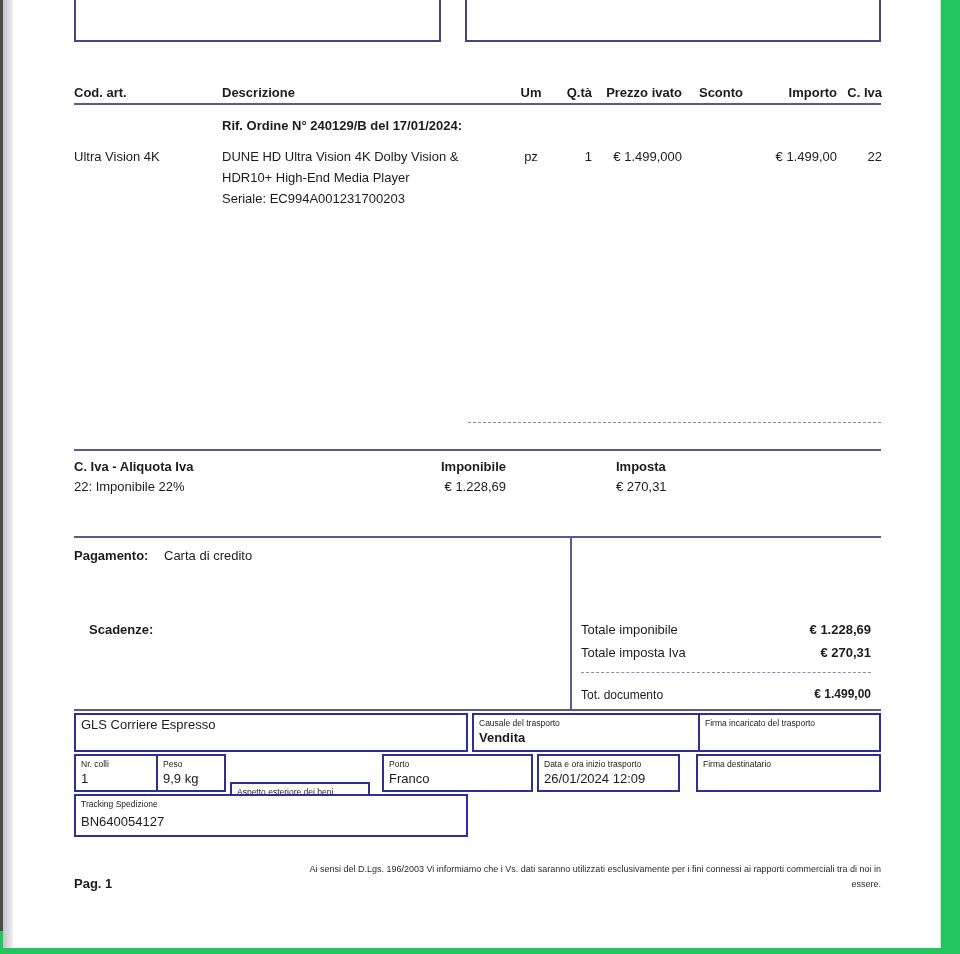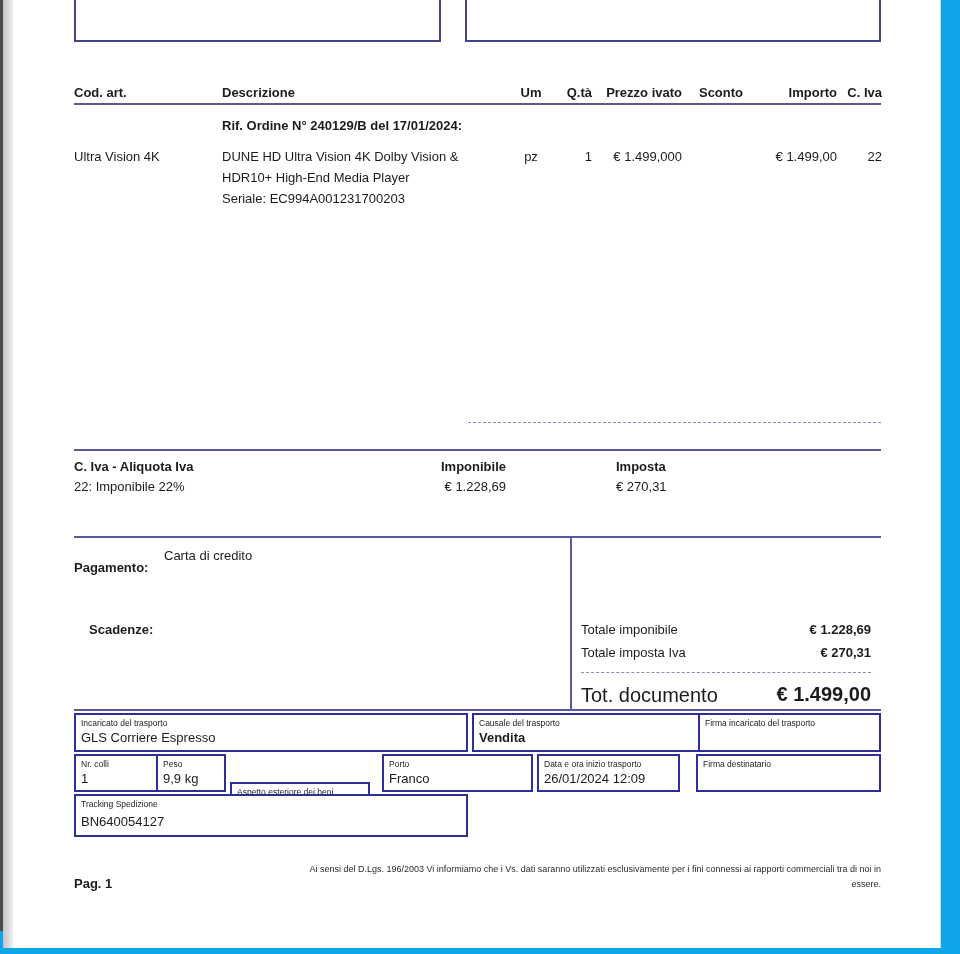--- a/index.html
+++ b/index.html
@@ -1,18 +1,18 @@
 <!DOCTYPE html>
 <html><head>
 <meta charset="utf-8">
 <style>
   * { margin:0; padding:0; box-sizing:border-box; }
   html,body { width:960px; height:954px; }
   body { font-family:"Liberation Sans", sans-serif; color:#1c1c1c; }
-  #screen { position:relative; width:960px; height:954px; background:#0ea5e9; overflow:hidden; }
+  #screen { position:relative; width:960px; height:954px; background:#22c55e; overflow:hidden; }
   .abs { position:absolute; }
   .page { left:13px; top:0; width:927px; height:948px; background:#ffffff; }
   .edge-dark { left:0; top:0; width:3px; height:931px; background:#4a4a4a; }
   .edge-grad { left:3px; top:0; width:10px; height:948px; background:linear-gradient(90deg,#c2c2c7,#f0f0f3); }
   .edge-right { left:940px; top:0; width:1px; height:948px; background:#d8d8de; }
 
   .topbox { border:2px solid #44448a; background:#fff; }
 
   .t13 { font-size:13px; line-height:15px; }
   .b   { font-weight:bold; }
@@ -22,21 +22,21 @@
   .hline  { height:2px; background:#5a5a96; }
   .dashed { border-top:1px dashed #8a8ab5; height:0; }
   .vline  { width:2px; background:#5a5a96; }
 
   .tbox { position:absolute; border:2px solid #2e2e99; background:#fff; overflow:hidden; }
   .tbox .lbl { font-size:8.5px; line-height:10px; margin:3px 0 0 5px; color:#222; }
   .tbox .val { font-size:13px; line-height:15px; margin:2px 0 0 5px; }
 
   .desc-line { font-size:13px; line-height:21px; }
   .legal { font-size:9px; line-height:15px; color:#2a2a2a; text-align:right; }
-  .tot-big { font-size:20px; line-height:19px; }
+  .tot-big { font-size:12px; line-height:19px; }
 </style>
 </head>
 <body>
 
 <div id="screen">
 
   <div class="abs page"></div>
   <div class="abs edge-dark"></div>
   <div class="abs edge-grad"></div>
   <div class="abs edge-right"></div>
@@ -75,34 +75,33 @@
   <div class="abs t13 b right" style="left:406px; top:459px; width:100px;">Imponibile</div>
   <div class="abs t13 b" style="left:616px; top:459px;">Imposta</div>
   <div class="abs t13" style="left:74px; top:479px;">22:  Imponibile 22%</div>
   <div class="abs t13 right" style="left:406px; top:479px; width:100px;">€ 1.228,69</div>
   <div class="abs t13" style="left:616px; top:479px;">€ 270,31</div>
 
   <div class="abs hline" style="left:74px; top:536px; width:807px;"></div>
   <div class="abs vline" style="left:570px; top:536px; height:175px;"></div>
   <div class="abs hline" style="left:74px; top:709px; width:807px;"></div>
 
-  <div class="abs t13 b" style="left:74px; top:560px;">Pagamento:</div>
+  <div class="abs t13 b" style="left:74px; top:548px;">Pagamento:</div>
   <div class="abs t13" style="left:164px; top:548px;">Carta di credito</div>
   <div class="abs t13 b" style="left:89px; top:622px;">Scadenze:</div>
 
   <div class="abs t13" style="left:581px; top:622px;">Totale imponibile</div>
   <div class="abs t13 b right" style="left:741px; top:622px; width:130px;">€ 1.228,69</div>
   <div class="abs t13" style="left:581px; top:645px;">Totale imposta Iva</div>
   <div class="abs t13 b right" style="left:741px; top:645px; width:130px;">€ 270,31</div>
   <div class="abs dashed" style="left:581px; top:672px; width:290px;"></div>
   <div class="abs tot-big" style="left:581px; top:686px;">Tot. documento</div>
   <div class="abs tot-big b right" style="left:711px; top:685px; width:160px;">€ 1.499,00</div>
 
   <div class="tbox" style="left:74px; top:713px; width:394px; height:39px;">
-    <div class="lbl">Incaricato del trasporto</div>
     <div class="val">GLS Corriere Espresso</div>
   </div>
   <div class="tbox" style="left:472px; top:713px; width:248px; height:39px;">
     <div class="lbl">Causale del trasporto</div>
     <div class="val b">Vendita</div>
   </div>
   <div class="tbox" style="left:698px; top:713px; width:183px; height:39px;">
     <div class="lbl">Firma incaricato del trasporto</div>
   </div>
 

